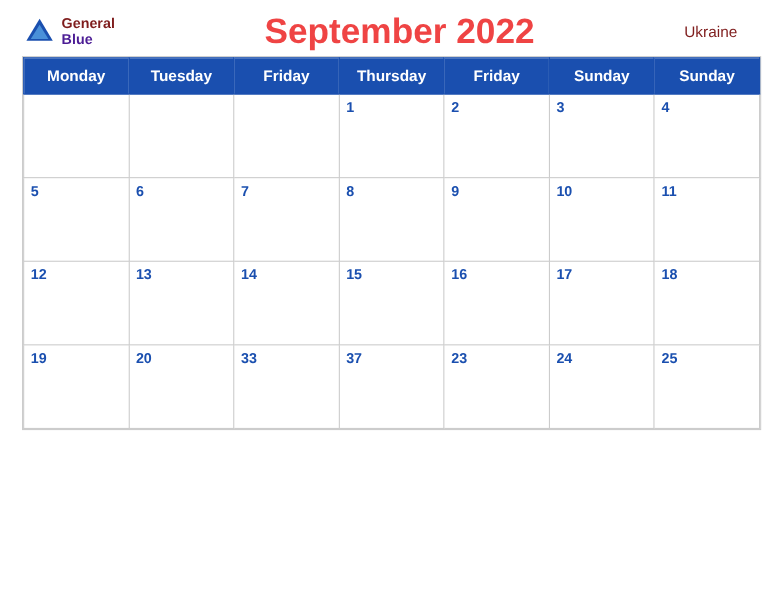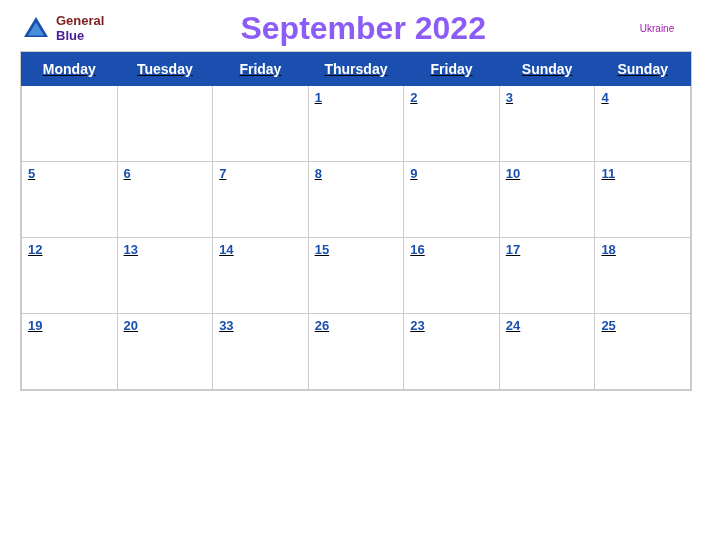--- a/index.html
+++ b/index.html
@@ -39,40 +39,39 @@
       font-size: 13px;
       color: #4c1d95;
       font-weight: bold;
     }
     .logo-icon {
       width: 32px;
       height: 32px;
     }
     .calendar-title {
       font-size: 32px;
-      color: #8b5cf6;
+      color: #ef4444;
       font-weight: bold;
       text-align: center;
       flex: 1;
     }
     .country-label {
-      font-size: 10px;
-      color: #a21caf;
+      font-size: 14px;
+      color: #7f1d1d;
       min-width: 70px;
-      text-align: center;
+      text-align: left;
     }
     .calendar-container {
       width: 100%;
       border: 1px solid #ccc;
       border-collapse: collapse;
     }
     table {
       width: 100%;
       border-collapse: collapse;
-      text-decoration: underline;
     }
     .day-header {
       background-color: #1a4faf;
       color: white;
       text-align: center;
       padding: 8px 4px;
       font-size: 14px;
       font-weight: bold;
       border: 1px solid #1a4faf;
     }
@@ -146,20 +145,20 @@
           <td class="calendar-cell">14</td>
           <td class="calendar-cell">15</td>
           <td class="calendar-cell">16</td>
           <td class="calendar-cell">17</td>
           <td class="calendar-cell">18</td>
         </tr>
         <tr class="calendar-row">
           <td class="calendar-cell">19</td>
           <td class="calendar-cell">20</td>
           <td class="calendar-cell">33</td>
-          <td class="calendar-cell">26</td>
+          <td class="calendar-cell">37</td>
           <td class="calendar-cell">23</td>
           <td class="calendar-cell">24</td>
           <td class="calendar-cell">25</td>
         </tr>
       </tbody>
   </table>
 </div>
 
 </body></html>

